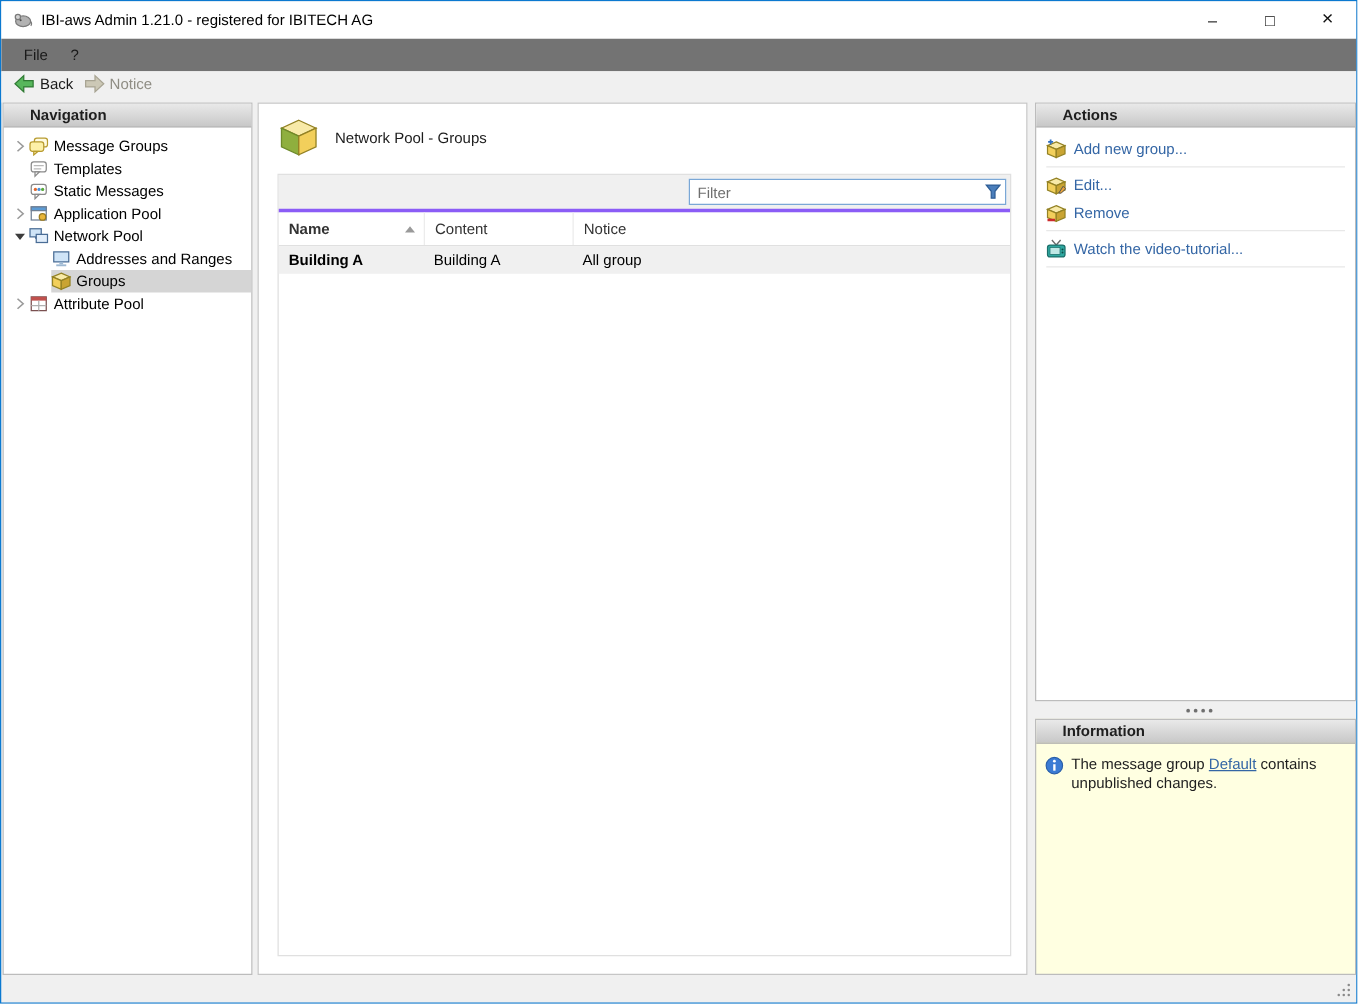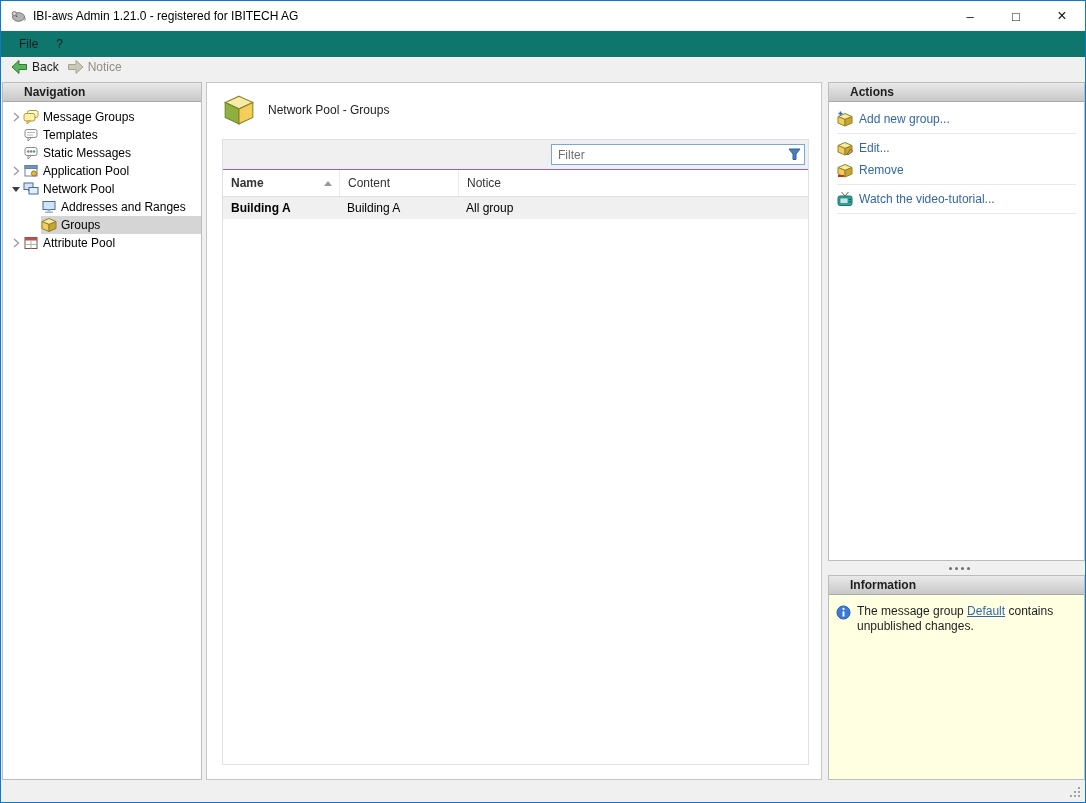--- a/index.html
+++ b/index.html
@@ -13,21 +13,21 @@
   .titlebar { position:absolute; left:0; top:0; right:0; height:30px; background:#ffffff;
               display:flex; align-items:center; padding-left:9px; }
   .app-icon { width:16px; height:16px; margin-right:7px; display:inline-flex; }
   .title-text { font-size:12px; color:#000; }
   .win-controls { position:absolute; right:0; top:0; height:30px; display:flex; }
   .win-btn { width:46px; height:30px; display:flex; align-items:center; justify-content:center;
              font-size:13px; color:#111; cursor:default; }
   .win-btn.close { font-size:16px; }
 
   
-  .menubar { position:absolute; left:0; top:30px; right:0; height:26px; background:#0f766e;
+  .menubar { position:absolute; left:0; top:30px; right:0; height:26px; background:#737373;
              display:flex; align-items:center; padding-left:9px; }
   .menu-item { padding:3px 9px; color:#1a1a1a; }
 
   
   .toolbar { position:absolute; left:0; top:56px; right:0; height:25px; background:#f0f0f0;
              display:flex; align-items:flex-start; padding-left:8px; }
   .tool-btn { display:flex; align-items:center; gap:4px; padding:2px 6px 2px 2px; }
   .tool-btn .lbl { color:#1a1a1a; }
   .tool-btn.disabled .lbl { color:#8f8d84; }
 
@@ -51,21 +51,21 @@
   
   .main-panel { position:absolute; left:205px; top:81px; width:616px; height:698px;
                 background:#ffffff; border:1px solid #c6c6c6; }
   .main-title-row { display:flex; align-items:center; padding:10px 0 0 15px; }
   .page-icon { width:34px; height:34px; display:inline-flex; }
   .page-title { font-size:12px; font-weight:normal; color:#1c1c1c; margin-left:12px; }
 
   .table-region { position:absolute; left:15px; right:12px; top:56px; bottom:14px;
                   border:1px solid #e0e0e0; background:#fff; }
   .filter-band { height:30px; background:#f0f0f0; display:flex; justify-content:flex-end;
-                 align-items:center; border-bottom:1px solid #8b5cf6; }
+                 align-items:center; border-bottom:3px solid #8b5cf6; }
   .filter-box { position:relative; width:254px; height:21px; margin-right:3px; }
   .filter-box input { width:100%; height:100%; border:1px solid #7aa7d6; padding:0 24px 0 6px;
                       font-family:"Liberation Sans",sans-serif; font-size:12px; color:#333; outline:none; }
   .filter-box input::placeholder { color:#6f6f6f; }
   .funnel { position:absolute; right:4px; top:4px; width:13px; height:13px; display:inline-flex; }
 
   .thead { height:27px; display:flex; border-bottom:1px solid #e0e0e0; background:#fff; }
   .th { display:flex; align-items:center; padding-left:8px; color:#333; }
   .col-name { width:116px;font-weight:bold; }
   .col-content { width:119px; border-left:1px solid #ececec; }

